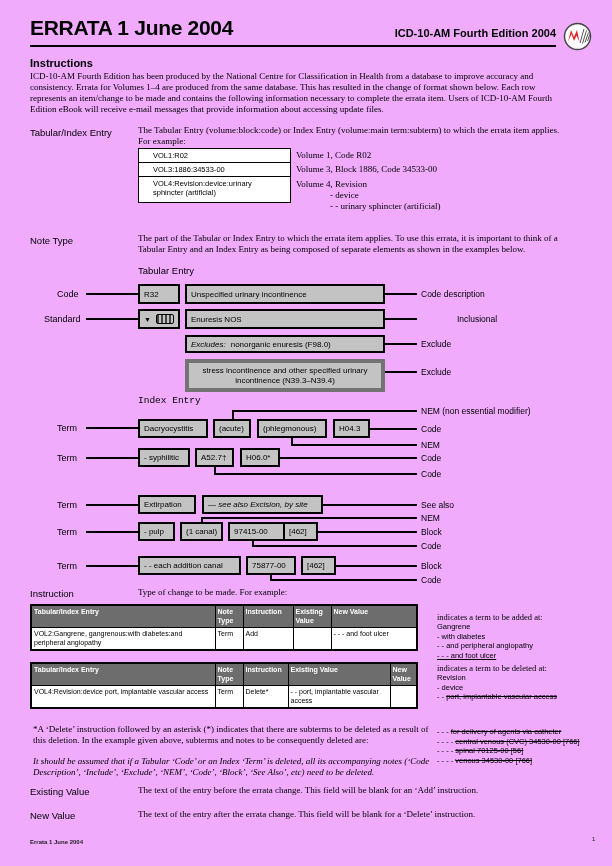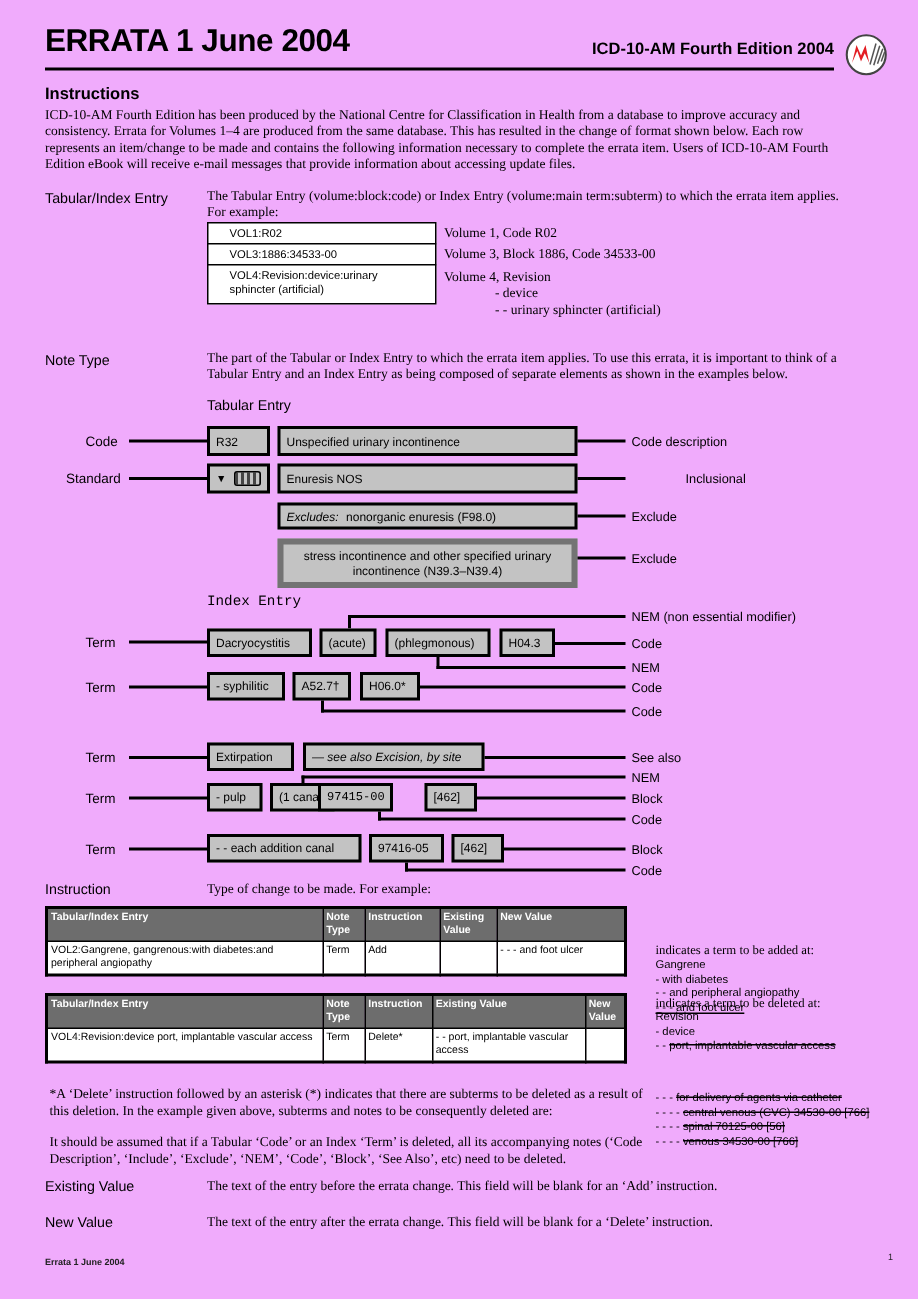--- a/index.html
+++ b/index.html
@@ -144,32 +144,32 @@
   <div class="dlabel" style="left:421px;top:500px;">See also</div>
 
   <div class="ln" style="left:201px;top:517px;width:216px;"></div>
   <div class="lnv" style="left:201px;top:517px;height:6px;"></div>
   <div class="dlabel" style="left:421px;top:513px;">NEM</div>
 
   <div class="dlabel" style="left:57px;top:527px;font-size:9px;">Term</div>
   <div class="ln" style="left:86px;top:531px;width:52px;"></div>
   <div class="box" style="left:138px;top:522px;width:37px;height:19px;">- pulp</div>
   <div class="box" style="left:180px;top:522px;width:43px;height:19px;">(1 canal)</div>
-  <div class="box" style="left:212px;top:522px;width:50px;height:19px;font-family:Liberation Mono, monospace;">97415-00</div>
+  <div class="box" style="left:228px;top:522px;width:70px;height:19px;">97415-00</div>
   <div class="box" style="left:283px;top:522px;width:35px;height:19px;">[462]</div>
   <div class="ln" style="left:318px;top:531px;width:99px;"></div>
   <div class="dlabel" style="left:421px;top:527px;">Block</div>
   <div class="lnv" style="left:252px;top:541px;height:6px;"></div>
   <div class="ln" style="left:252px;top:545px;width:165px;"></div>
   <div class="dlabel" style="left:421px;top:541px;">Code</div>
 
   <div class="dlabel" style="left:57px;top:561px;font-size:9px;">Term</div>
   <div class="ln" style="left:86px;top:565px;width:52px;"></div>
   <div class="box" style="left:138px;top:556px;width:103px;height:19px;">- - each addition canal</div>
-  <div class="box" style="left:246px;top:556px;width:50px;height:19px;">97416-05</div>
+  <div class="box" style="left:246px;top:556px;width:50px;height:19px;">75877-00</div>
   <div class="box" style="left:301px;top:556px;width:35px;height:19px;">[462]</div>
   <div class="ln" style="left:336px;top:565px;width:81px;"></div>
   <div class="dlabel" style="left:421px;top:561px;">Block</div>
   <div class="lnv" style="left:270px;top:575px;height:6px;"></div>
   <div class="ln" style="left:270px;top:579px;width:147px;"></div>
   <div class="dlabel" style="left:421px;top:575px;">Code</div>
 
   <div class="sect-label" style="left:30px;top:588px;">Instruction</div>
   <div class="body-txt" style="left:138px;top:587px;">Type of change to be made. For example:</div>
 
@@ -192,21 +192,21 @@
     <tr>
       <td>VOL2:Gangrene, gangrenous:with diabetes:and peripheral angiopathy</td>
       <td>Term</td>
       <td>Add</td>
       <td></td>
       <td>- - - and foot ulcer</td>
     </tr>
   </tbody>
     </table>
 
-  <div class="abs" style="left:437px;top:628px;width:172px;">
+  <div class="abs" style="left:437px;top:612px;width:172px;">
     <div class="note-intro">indicates a term to be added at:</div>
     <div class="note-line">Gangrene</div>
     <div class="note-line">- with diabetes</div>
     <div class="note-line">- - and peripheral angiopathy</div>
     <div class="note-line undl">- - - and foot ulcer</div>
   </div>
 
   <table class="etable" style="left:30px;top:662px;width:386px;">
     <colgroup>
         <col style="width:184px">
@@ -251,21 +251,21 @@
     </div>
     <div class="note-line">
       <span>- - - - </span><span class="strike">spinal 70125-00 [56]</span>
     </div>
     <div class="note-line">
       <span>- - - - </span><span class="strike">venous 34530-00 [766]</span>
     </div>
   </div>
 
   <div class="body-txt" style="left:33px;top:724px;width:400px;">*A ‘Delete’ instruction followed by an asterisk (*) indicates that there are subterms to be deleted as a result of this deletion. In the example given above, subterms and notes to be consequently deleted are:</div>
-  <div class="body-txt" style="left:33px;top:756px;width:402px;">It should be assumed that if a Tabular ‘Code’ or an Index ‘Term’ is deleted, all its accompanying notes (‘Code Description’, ‘Include’, ‘Exclude’, ‘NEM’, ‘Code’, ‘Block’, ‘See Also’, etc) need to be deleted.</div>
+  <div class="body-txt" style="left:33px;top:756px;width:402px;font-style:italic;">It should be assumed that if a Tabular ‘Code’ or an Index ‘Term’ is deleted, all its accompanying notes (‘Code Description’, ‘Include’, ‘Exclude’, ‘NEM’, ‘Code’, ‘Block’, ‘See Also’, etc) need to be deleted.</div>
 
   <div class="sect-label" style="left:30px;top:786px;">Existing Value</div>
   <div class="body-txt" style="left:138px;top:785px;width:440px;">The text of the entry before the errata change. This field will be blank for an ‘Add’ instruction.</div>
   <div class="sect-label" style="left:30px;top:810px;">New Value</div>
   <div class="body-txt" style="left:138px;top:809px;width:440px;">The text of the entry after the errata change. This field will be blank for a ‘Delete’ instruction.</div>
 
   <div class="foot" style="left:30px;top:839px;font-weight:bold;">Errata 1 June 2004</div>
   <div class="foot" style="left:592px;top:836px;">1</div>
 
 </div>

